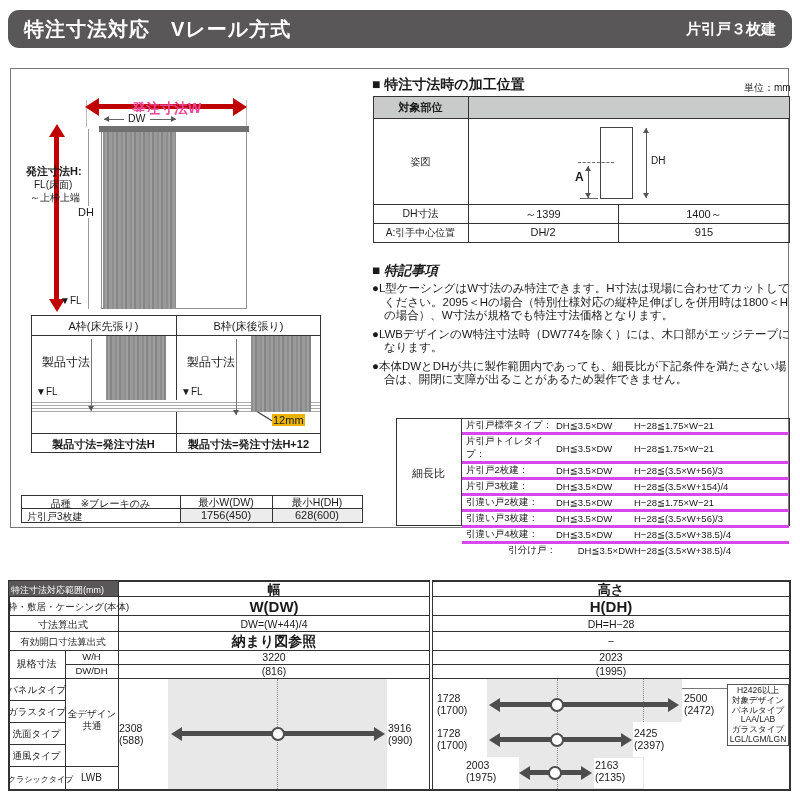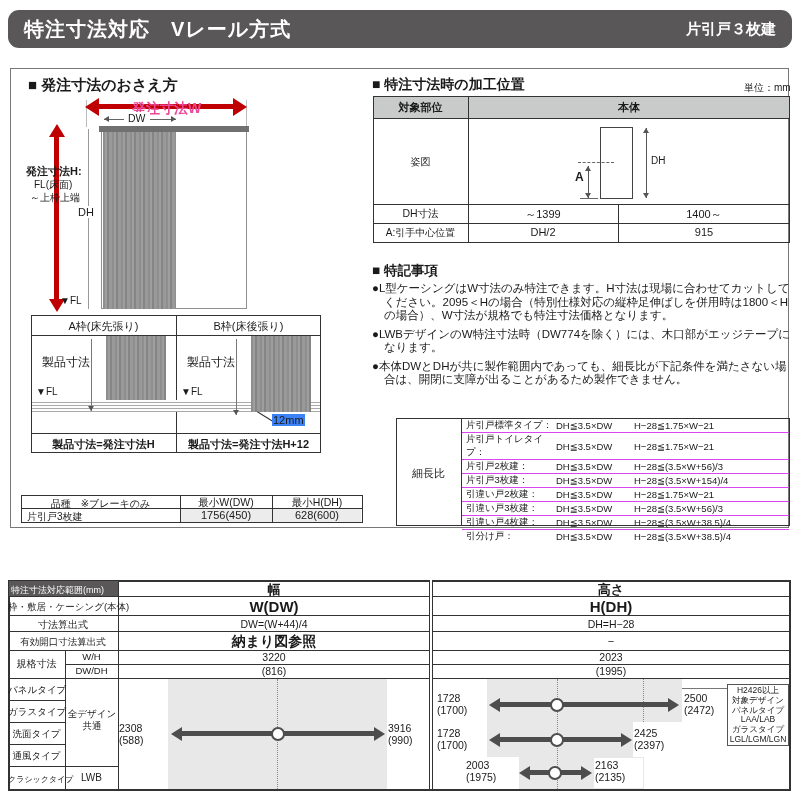--- a/index.html
+++ b/index.html
@@ -46,38 +46,37 @@
   .knob{width:14px;height:14px;background:#fff;border:2px solid #4d4d4d;border-radius:50%;box-sizing:border-box;}
   .floor{background:repeating-linear-gradient(180deg,#fdfdfd 0 2px,#aaa 2px 3px);}
   .shadecell{background:#ececec;}
   .gray{background:#e8e8e8;}
   .headgray{background:#c9caca;}
   .darkcell{background:#595757;color:#fff;}
   .rlabel{line-height:12px;font-size:10.5px;}
   .notebox{border:1px solid #555;background:#fff;font-size:8.5px;line-height:9.8px;text-align:center;padding-top:1px;box-sizing:border-box;}
   .notes p{margin:0 0 5px 0;padding-left:12px;text-indent:-12px;font-size:11.5px;line-height:13.5px;}
   .slrows{display:grid;grid-template-rows:repeat(8,1fr);box-sizing:border-box;}
-  .slrow{display:flex;align-items:center;border-bottom:1px solid #d946ef;font-size:9.5px;padding-left:4px;box-sizing:border-box;}
-  .slrow:last-child{border-bottom:none;}
+  .slrow{display:flex;align-items:center;border-bottom:3px solid #d946ef;font-size:9.5px;padding-left:4px;box-sizing:border-box;}
+  .slrow:last-child{border-bottom:none;text-align:right;}
   .slrow .c1{width:90px;}
   .slrow .c2{width:78px;}
 </style>
 </head>
 <body>
 
 <div class="page">
 
   <div class="a topbar">
     <span class="t1">特注寸法対応　Vレール方式</span>
     <span class="t2">片引戸３枚建</span>
   </div>
 
   <div class="a frame"></div>
 
-  <div class="a b nw" style="left:28px;top:76px;font-size:15px;">■ 発注寸法のおさえ方</div>
 
   <div class="a vlg" style="left:86px;top:100px;height:27px;background:#bbb;"></div>
   <div class="a vlg" style="left:246px;top:100px;height:27px;background:#bbb;"></div>
 
   <div class="a redbarh" style="left:96px;top:104px;width:141px;"></div>
   <div class="a tri tr-l" style="left:85px;top:97.5px;"></div>
   <div class="a tri tr-r" style="left:233px;top:97.5px;"></div>
   <div class="a ctr nw b" style="left:86px;top:100px;width:161px;font-size:14px;color:#ec4899;">発注寸法W</div>
 
   <div class="a" style="left:104px;top:119px;width:72px;height:1px;background:#666;"></div>
@@ -114,21 +113,21 @@
   <div class="a nw" style="left:42px;top:354px;font-size:12px;">製品寸法</div>
   <div class="a nw" style="left:36px;top:386px;font-size:10px;">▼FL</div>
   <div class="a wood" style="left:106px;top:336px;width:60px;height:64px;"></div>
 
   <div class="a vlg" style="left:236px;top:339px;height:76px;background:#777;"></div>
   <div class="a tri sb-d" style="left:233px;top:410px;"></div>
   <div class="a nw" style="left:187px;top:354px;font-size:12px;">製品寸法</div>
   <div class="a nw" style="left:181px;top:386px;font-size:10px;">▼FL</div>
   <div class="a wood" style="left:251px;top:336px;width:60px;height:76px;"></div>
   <div class="a" style="left:256px;top:416px;width:18px;height:1px;background:#333;transform:rotate(32deg);"></div>
-  <div class="a nw" style="left:272px;top:414px;font-size:11px;background:#3b82f6;padding:0 1px;">12mm</div>
+  <div class="a nw" style="left:272px;top:414px;font-size:11px;background:#eab308;padding:0 1px;">12mm</div>
 
   <div class="a ctr nw b" style="left:31px;top:437px;width:145px;font-size:11px;">製品寸法=発注寸法H</div>
   <div class="a ctr nw b" style="left:176px;top:437px;width:145px;font-size:11px;">製品寸法=発注寸法H+12</div>
 
   <div class="a" style="left:21px;top:495px;width:342px;height:28px;border:1px solid #333;box-sizing:border-box;"></div>
   <div class="a hl" style="left:22px;top:508px;width:340px;"></div>
   <div class="a vl" style="left:180px;top:495px;height:28px;"></div>
   <div class="a vl" style="left:272px;top:495px;height:28px;"></div>
   <div class="a ctr nw" style="left:21px;top:497px;width:159px;font-size:10px;">品種　※ブレーキのみ</div>
   <div class="a ctr nw" style="left:180px;top:496px;width:92px;font-size:10.5px;">最小W(DW)</div>
@@ -144,21 +143,20 @@
 
   <div class="a headgray" style="left:374px;top:97px;width:415px;height:21px;"></div>
   <div class="a" style="left:373px;top:96px;width:417px;height:147px;border:1px solid #333;box-sizing:border-box;"></div>
   <div class="a hl" style="left:374px;top:118px;width:415px;"></div>
   <div class="a hl" style="left:374px;top:204px;width:415px;"></div>
   <div class="a hl" style="left:374px;top:223px;width:415px;"></div>
   <div class="a vl" style="left:468px;top:96px;height:147px;"></div>
   <div class="a vl" style="left:618px;top:204px;height:39px;"></div>
 
   <div class="a ctr nw b" style="left:373px;top:100px;width:95px;font-size:11px;">対象部位</div>
-  <div class="a ctr nw b" style="left:468px;top:100px;width:322px;font-size:11px;">本体</div>
   <div class="a ctr nw" style="left:373px;top:155px;width:95px;font-size:10px;">姿図</div>
 
   <div class="a" style="left:600px;top:127px;width:33px;height:72px;border:1.5px solid #444;box-sizing:border-box;"></div>
   <div class="a" style="left:646px;top:128px;width:1px;height:70px;background:#555;"></div>
   <div class="a tri sb-u" style="left:643px;top:128px;"></div>
   <div class="a tri sb-d" style="left:643px;top:193px;"></div>
   <div class="a nw" style="left:651px;top:155px;font-size:10px;">DH</div>
   <div class="a dash" style="left:578px;top:162px;width:36px;"></div>
   <div class="a" style="left:588px;top:166px;width:1px;height:32px;background:#555;"></div>
   <div class="a tri sb-u" style="left:585px;top:166px;"></div>
@@ -167,21 +165,21 @@
   <div class="a" style="left:580px;top:198px;width:18px;height:1px;background:#666;"></div>
 
   <div class="a ctr nw" style="left:373px;top:207px;width:95px;font-size:10.5px;">DH寸法</div>
   <div class="a ctr nw" style="left:468px;top:207px;width:150px;font-size:11px;">～1399</div>
   <div class="a ctr nw" style="left:618px;top:207px;width:172px;font-size:11px;">1400～</div>
   <div class="a ctr nw" style="left:373px;top:226px;width:95px;font-size:10px;">A:引手中心位置</div>
   <div class="a ctr nw" style="left:468px;top:226px;width:150px;font-size:11px;">DH/2</div>
   <div class="a ctr nw" style="left:618px;top:226px;width:172px;font-size:11px;">915</div>
 
 
-  <div class="a b nw" style="left:372px;top:262px;font-size:13.5px;">■ 特記事項</div>
+  <div class="a b nw" style="left:372px;top:262px;font-size:13.5px;font-style:italic;">■ 特記事項</div>
   <div class="a notes" style="left:372px;top:282px;width:420px;">
     <p>●L型ケーシングはW寸法のみ特注できます。H寸法は現場に合わせてカットしてください。2095＜Hの場合（特別仕様対応の縦枠足伸ばしを併用時は1800＜Hの場合）、W寸法が規格でも特注寸法価格となります。</p>
     <p>●LWBデザインのW特注寸法時（DW774を除く）には、木口部がエッジテープになります。</p>
     <p>●本体DWとDHが共に製作範囲内であっても、細長比が下記条件を満たさない場合は、開閉に支障が出ることがあるため製作できません。</p>
   </div>
 
   <div class="a" style="left:396px;top:418px;width:394px;height:108px;border:1px solid #333;box-sizing:border-box;"></div>
   <div class="a vl" style="left:461px;top:418px;height:108px;"></div>
   <div class="a ctr nw" style="left:396px;top:466px;width:65px;font-size:11px;">細長比</div>
   <div class="a slrows" style="left:462px;top:419px;width:327px;height:106px;">

